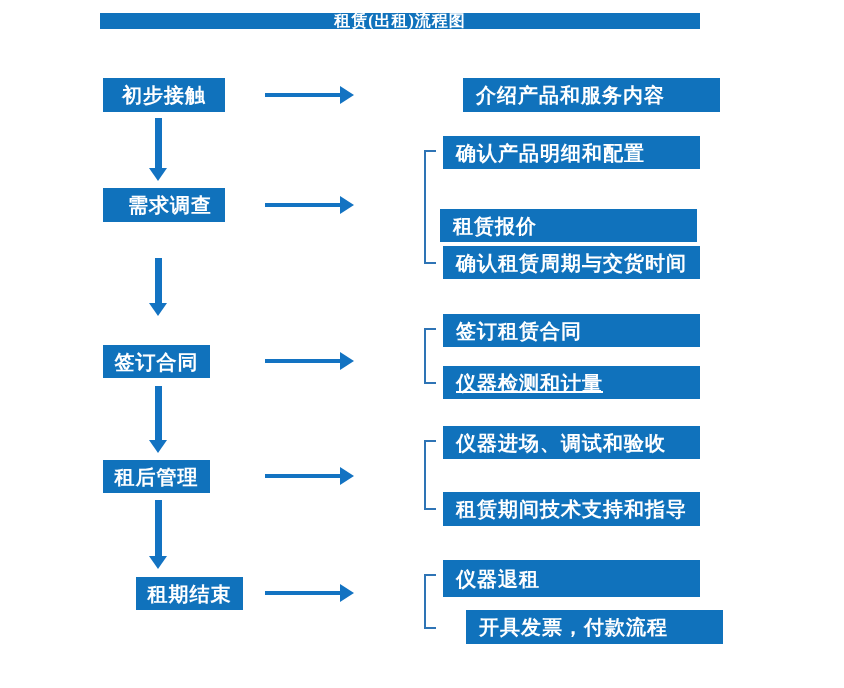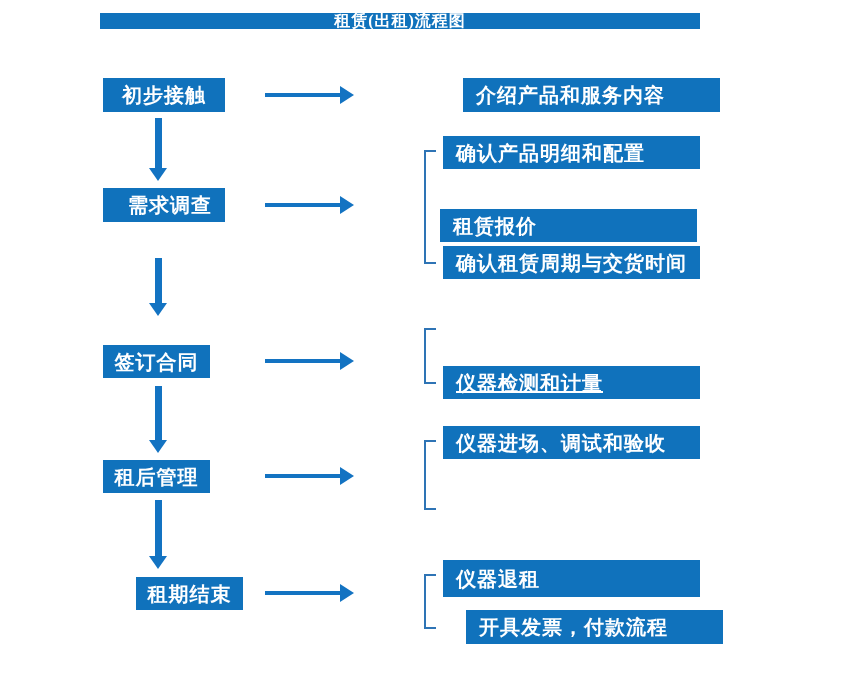--- a/index.html
+++ b/index.html
@@ -130,18 +130,20 @@
 
   <div class="bracket br2"></div>
   <div class="bracket br3"></div>
   <div class="bracket br4"></div>
   <div class="bracket br5"></div>
 
   <div class="box detail r1">介绍产品和服务内容</div>
   <div class="box detail r2">确认产品明细和配置</div>
   <div class="box detail r3">租赁报价</div>
   <div class="box detail r4">确认租赁周期与交货时间</div>
+  <div class="box detail r5">签订租赁合同</div>
   <div class="box detail r6">仪器检测和计量</div>
   <div class="box detail r7">仪器进场、调试和验收</div>
+  <div class="box detail r8">租赁期间技术支持和指导</div>
   <div class="box detail r9">仪器退租</div>
   <div class="box detail r10">开具发票，付款流程</div>
 
 </div>
 
 </body></html>

